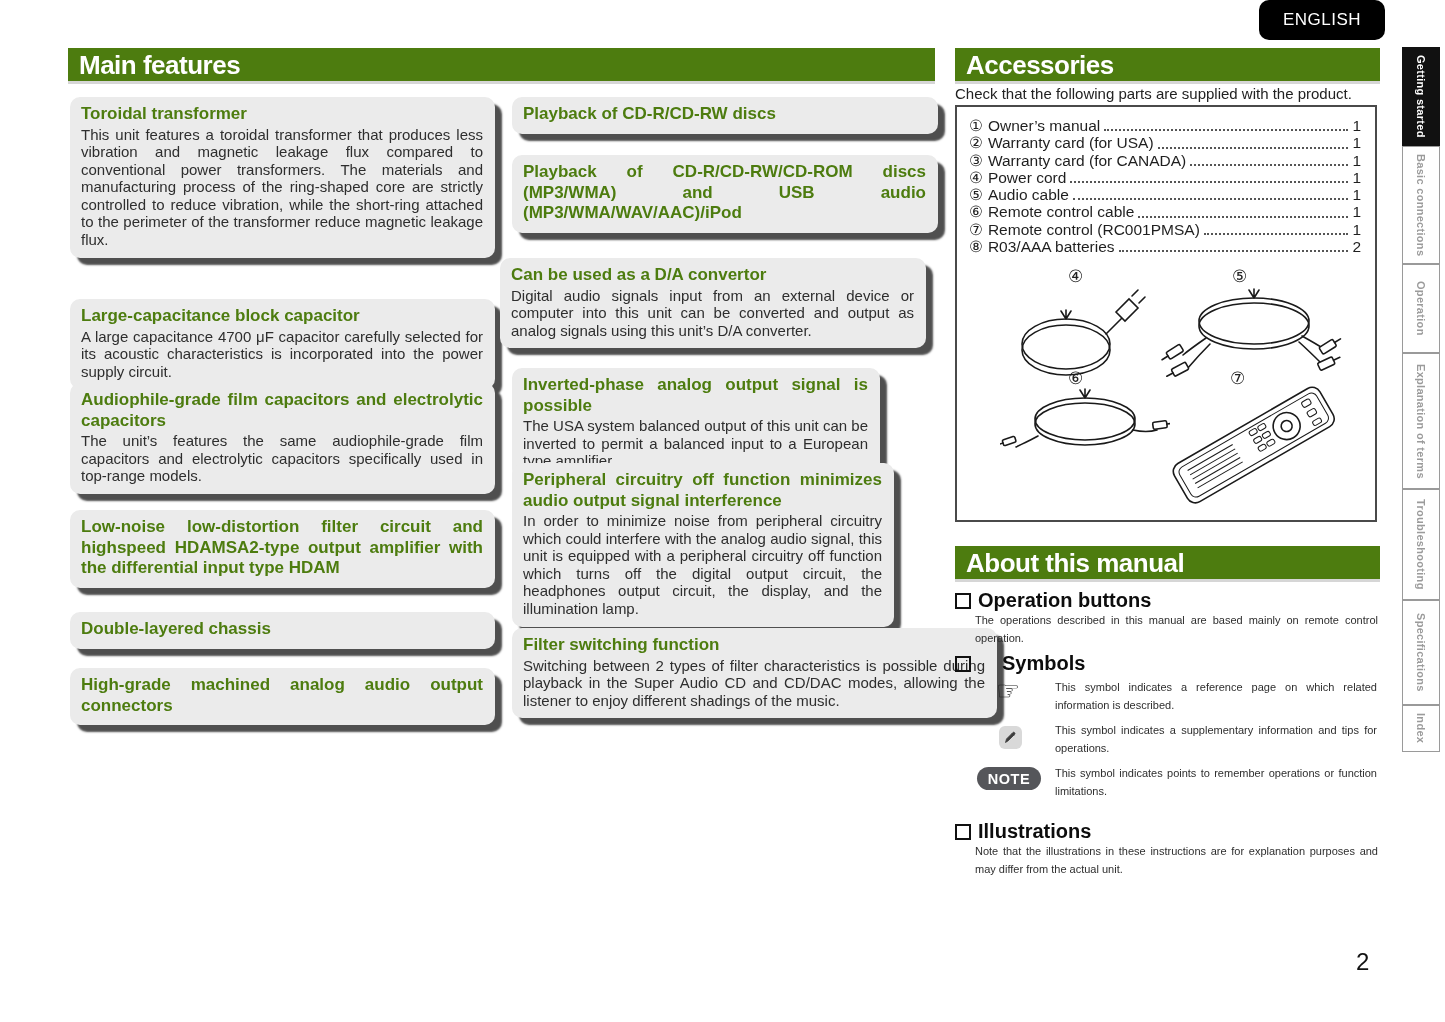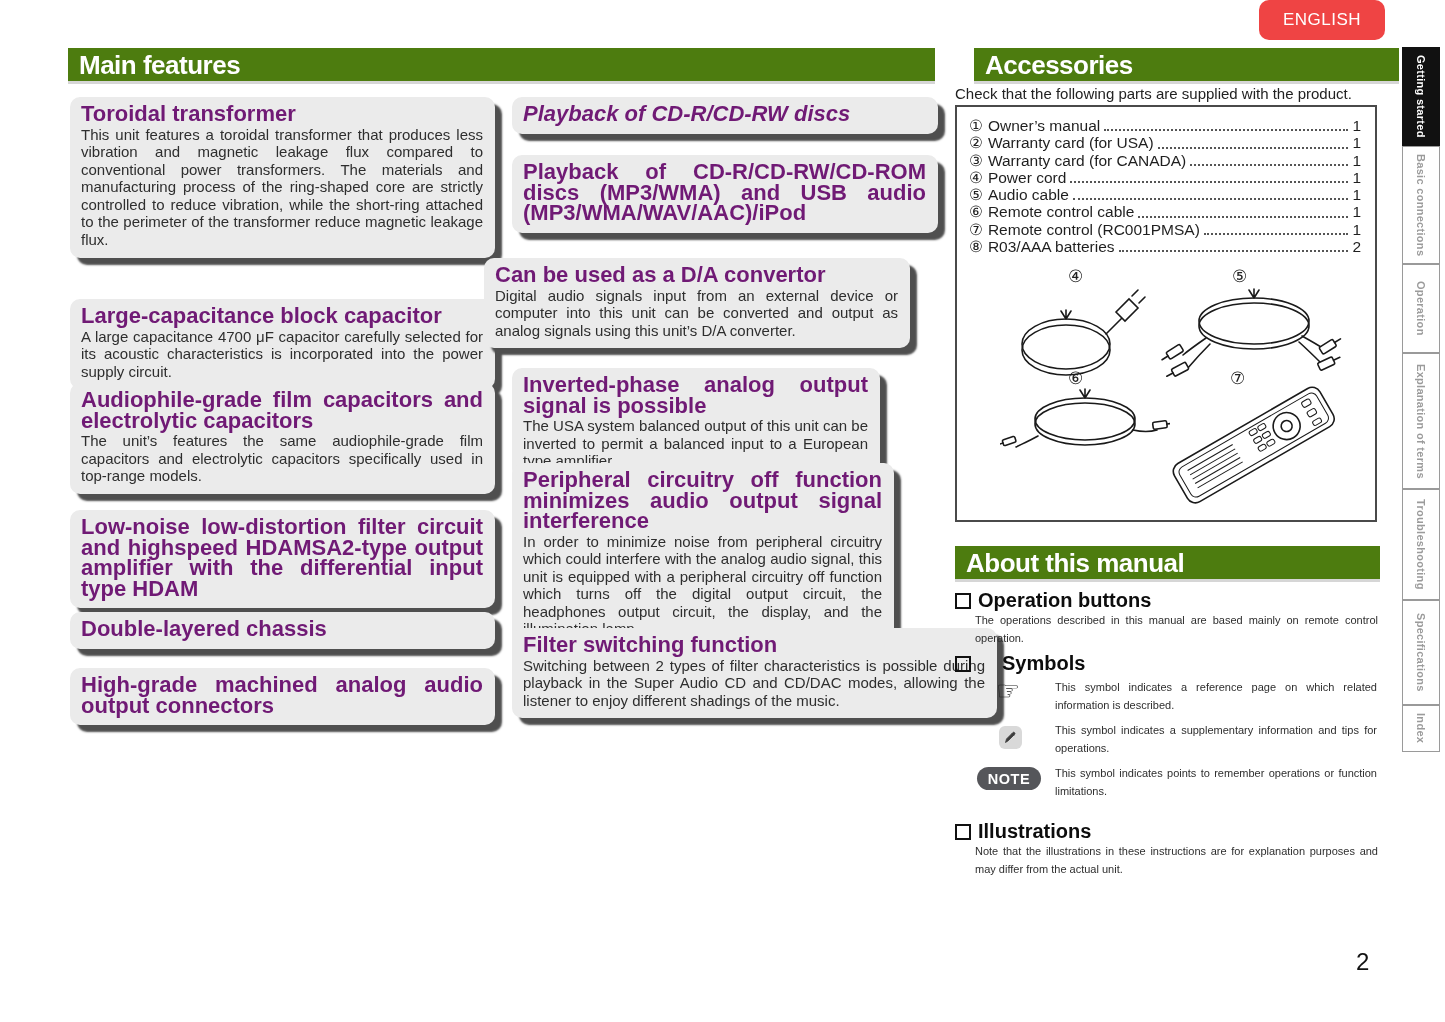--- a/index.html
+++ b/index.html
@@ -1,32 +1,32 @@
 <!DOCTYPE html>
 <html><head>
 <meta charset="utf-8">
 <style>
   html,body{margin:0;padding:0;background:#fff;}
   .page{position:relative;width:1445px;height:1022px;background:#fff;overflow:hidden;
         font-family:"Liberation Sans",sans-serif;color:#1a1a1a;}
 
   
-  .lang-badge{position:absolute;left:1259px;top:0;width:126px;height:40px;background:#ef4444;
+  .lang-badge{position:absolute;left:1259px;top:0;width:126px;height:40px;background:#000000;
     color:#fff;font-size:17px;letter-spacing:.5px;display:flex;align-items:center;justify-content:center;
     border-radius:10px;}
 
   
   .bar{position:absolute;height:36px;background:#4d7c0f;color:#fff;font-weight:bold;
     font-size:26px;line-height:35px;padding-left:11px;box-sizing:border-box;
     border-bottom:3px solid #d6d6d6;letter-spacing:-0.5px;}
 
   
   .fbox{position:absolute;background:#ebebeb;border-radius:10px;
     box-shadow:7px 7px 2px #4f4f4f;padding:7px 12px 9px 11px;box-sizing:border-box;}
-  .fbox h3{margin:0;font-size:22px;line-height:20.5px;color:#701a75;text-align:justify;}
+  .fbox h3{margin:0;font-size:17px;line-height:20.5px;color:#4d7c0f;text-align:justify;}
   .fbox p{margin:1px 0 0;font-size:15px;line-height:17.6px;color:#2e2e2e;text-align:justify;}
 
   
   .acc-intro{position:absolute;left:955px;top:85px;width:425px;font-size:15px;color:#222;}
   .acc-box{position:absolute;left:955px;top:105px;width:422px;height:417px;
     border:2px solid #4a4a4a;box-sizing:border-box;}
   .acc-list{position:absolute;left:12px;top:10px;width:392px;}
   .acc-item{display:flex;align-items:flex-end;font-size:15.5px;line-height:17.3px;color:#1f1f1f;}
   .acc-item .num{margin-right:5px;}
   .leader{flex:1;border-bottom:2px dotted #555;margin:0 4px 3px;}
@@ -76,44 +76,44 @@
   <div class="fbox" style="left:70px;top:510px;width:425px;">
     <h3>Low-noise low-distortion filter circuit and highspeed HDAMSA2-type output amplifier with the differential input type HDAM</h3>
   </div>
   <div class="fbox" style="left:70px;top:612px;width:425px;">
     <h3>Double-layered chassis</h3>
   </div>
   <div class="fbox" style="left:70px;top:668px;width:425px;">
     <h3>High-grade machined analog audio output connectors</h3>
   </div>
 
-  <div class="fbox" style="left:512px;top:97px;width:426px;font-style:italic;">
+  <div class="fbox" style="left:512px;top:97px;width:426px;">
     <h3>Playback of CD-R/CD-RW discs</h3>
   </div>
   <div class="fbox" style="left:512px;top:155px;width:426px;">
     <h3>Playback of CD-R/CD-RW/CD-ROM discs (MP3/WMA) and USB audio (MP3/WMA/WAV/AAC)/iPod</h3>
   </div>
-  <div class="fbox" style="left:484px;top:258px;width:426px;">
+  <div class="fbox" style="left:500px;top:258px;width:426px;">
     <h3>Can be used as a D/A convertor</h3>
     <p>Digital audio signals input from an external device or computer into this unit can be converted and output as analog signals using this unit’s D/A converter.</p>
   </div>
   <div class="fbox" style="left:512px;top:368px;width:368px;">
     <h3>Inverted-phase analog output signal is possible</h3>
     <p>The USA system balanced output of this unit can be inverted to permit a balanced input to a European type amplifier.</p>
   </div>
   <div class="fbox" style="left:512px;top:463px;width:382px;">
     <h3>Peripheral circuitry off function minimizes audio output signal interference</h3>
     <p>In order to minimize noise from peripheral circuitry which could interfere with the analog audio signal, this unit is equipped with a peripheral circuitry off function which turns off the digital output circuit, the headphones output circuit, the display, and the illumination lamp.</p>
   </div>
   <div class="fbox" style="left:512px;top:628px;width:485px;">
     <h3>Filter switching function</h3>
     <p>Switching between 2 types of filter characteristics is possible during playback in the Super Audio CD and CD/DAC modes, allowing the listener to enjoy different shadings of the music.</p>
   </div>
 
-  <div class="bar" style="left:955px;top:48px;width:425px;margin-left:19px;">Accessories</div>
+  <div class="bar" style="left:955px;top:48px;width:425px;">Accessories</div>
   <div class="acc-intro">Check that the following parts are supplied with the product.</div>
 
   <div class="acc-box">
     <div class="acc-list">
       <div class="acc-item">
         <span class="num">①</span>
         <span>Owner’s manual</span>
         <span class="leader"></span>
         <span>1</span>
       </div>

